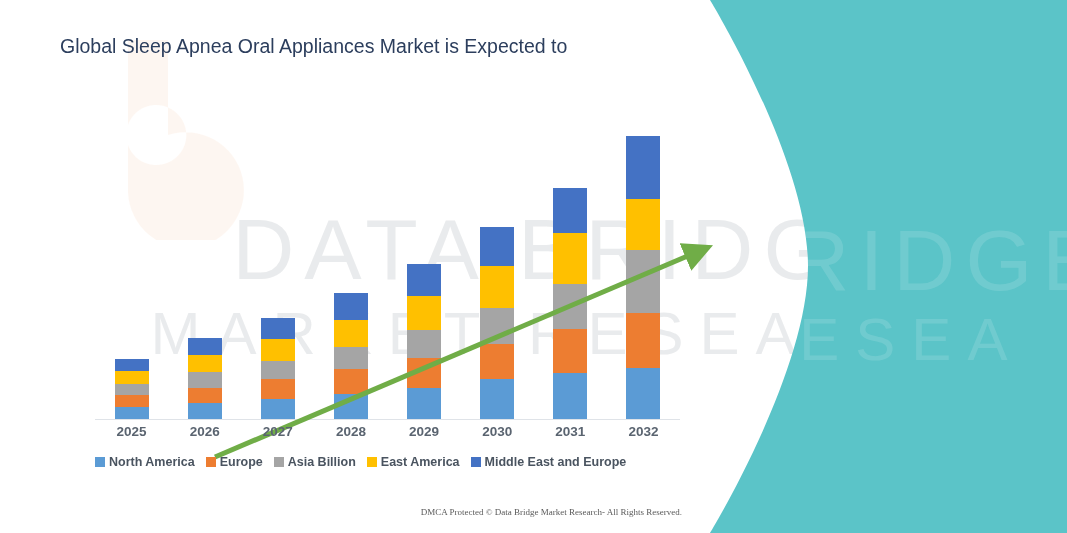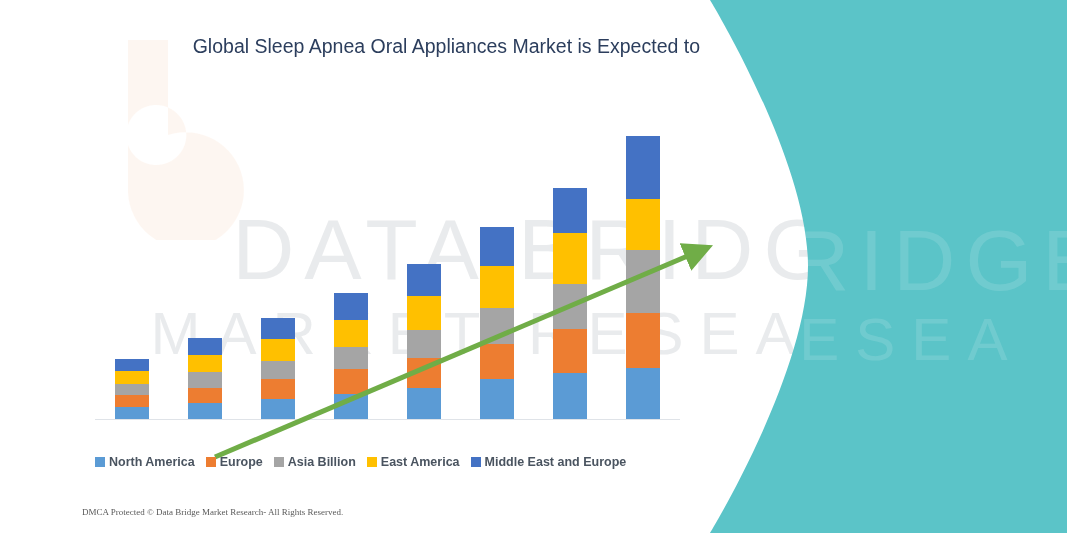--- a/index.html
+++ b/index.html
@@ -21,21 +21,21 @@
     color:#b9bec4;opacity:.30;
     font-size:86px;letter-spacing:10px;line-height:1.15;
     font-family:"Liberation Sans", sans-serif;font-weight:400;
     white-space:nowrap;
   }
   .wm-text .l2{font-size:60px;letter-spacing:16px;}
 
   
   .title{
     position:absolute;left:60px;top:32px;width:640px;
-    text-align:right;color:#2c3e5d;
+    text-align:left;color:#2c3e5d;
     font-size:19.5px;line-height:1.5;font-weight:400;
   }
 
   
   .chart{position:absolute;left:95px;top:120px;width:585px;height:300px;}
   .axis-line{position:absolute;left:0;bottom:0;width:585px;height:1px;background:#dfe3e8;}
   .bars{position:absolute;left:0;top:0;width:585px;height:300px;}
   .bar-group{position:absolute;bottom:0;display:flex;flex-direction:column-reverse;}
   .seg{width:100%;}
 
@@ -50,21 +50,21 @@
     position:absolute;left:95px;top:455px;width:585px;
     display:flex;align-items:center;gap:11px;
     font-size:12.5px;font-weight:bold;color:#4a5460;
   }
   .legend-item{display:flex;align-items:center;gap:4px;white-space:nowrap;}
   .swatch{width:10px;height:10px;display:inline-block;}
 
   
   .footer{
     position:absolute;left:82px;top:507px;width:600px;
-    display:flex;justify-content:space-between;
+    display:flex;justify-content:flex-end;
     font-family:"Liberation Serif", serif;font-size:9px;color:#5a5a5a;
   }
 
   
   .panel{position:absolute;left:680px;top:0;width:387px;height:533px;}
 </style>
 </head>
 <body>
 
 <div id="stage">
@@ -145,20 +145,30 @@
     <svg class="arrow" viewBox="0 0 585 300">
       <defs>
         <marker id="ah" markerWidth="6" markerHeight="6" refX="1" refY="3" orient="auto">
           <path d="M0,0 L6,3 L0,6 z" fill="#70ad47"></path>
         </marker>
       </defs>
       <line id="arrowline" x1="25" y1="217" x2="500" y2="15" stroke="#70ad47" stroke-width="5" marker-end="url(#ah)"></line>
     </svg>
   </div>
 
+  <div class="xlabels" id="xlabels">
+      <div class="xlabel" style="left: 6.5625px; width: 60px;">2025</div>
+      <div class="xlabel" style="left: 79.6875px; width: 60px;">2026</div>
+      <div class="xlabel" style="left: 152.812px; width: 60px;">2027</div>
+      <div class="xlabel" style="left: 225.938px; width: 60px;">2028</div>
+      <div class="xlabel" style="left: 299.062px; width: 60px;">2029</div>
+      <div class="xlabel" style="left: 372.188px; width: 60px;">2030</div>
+      <div class="xlabel" style="left: 445.312px; width: 60px;">2031</div>
+      <div class="xlabel" style="left: 518.438px; width: 60px;">2032</div>
+    </div>
 
   <div class="legend" id="legend">
       <div class="legend-item">
         <span class="swatch" style="background: rgb(91, 155, 213);"></span>
         <span>North America</span>
       </div>
       <div class="legend-item">
         <span class="swatch" style="background: rgb(237, 125, 49);"></span>
         <span>Europe</span>
       </div>

